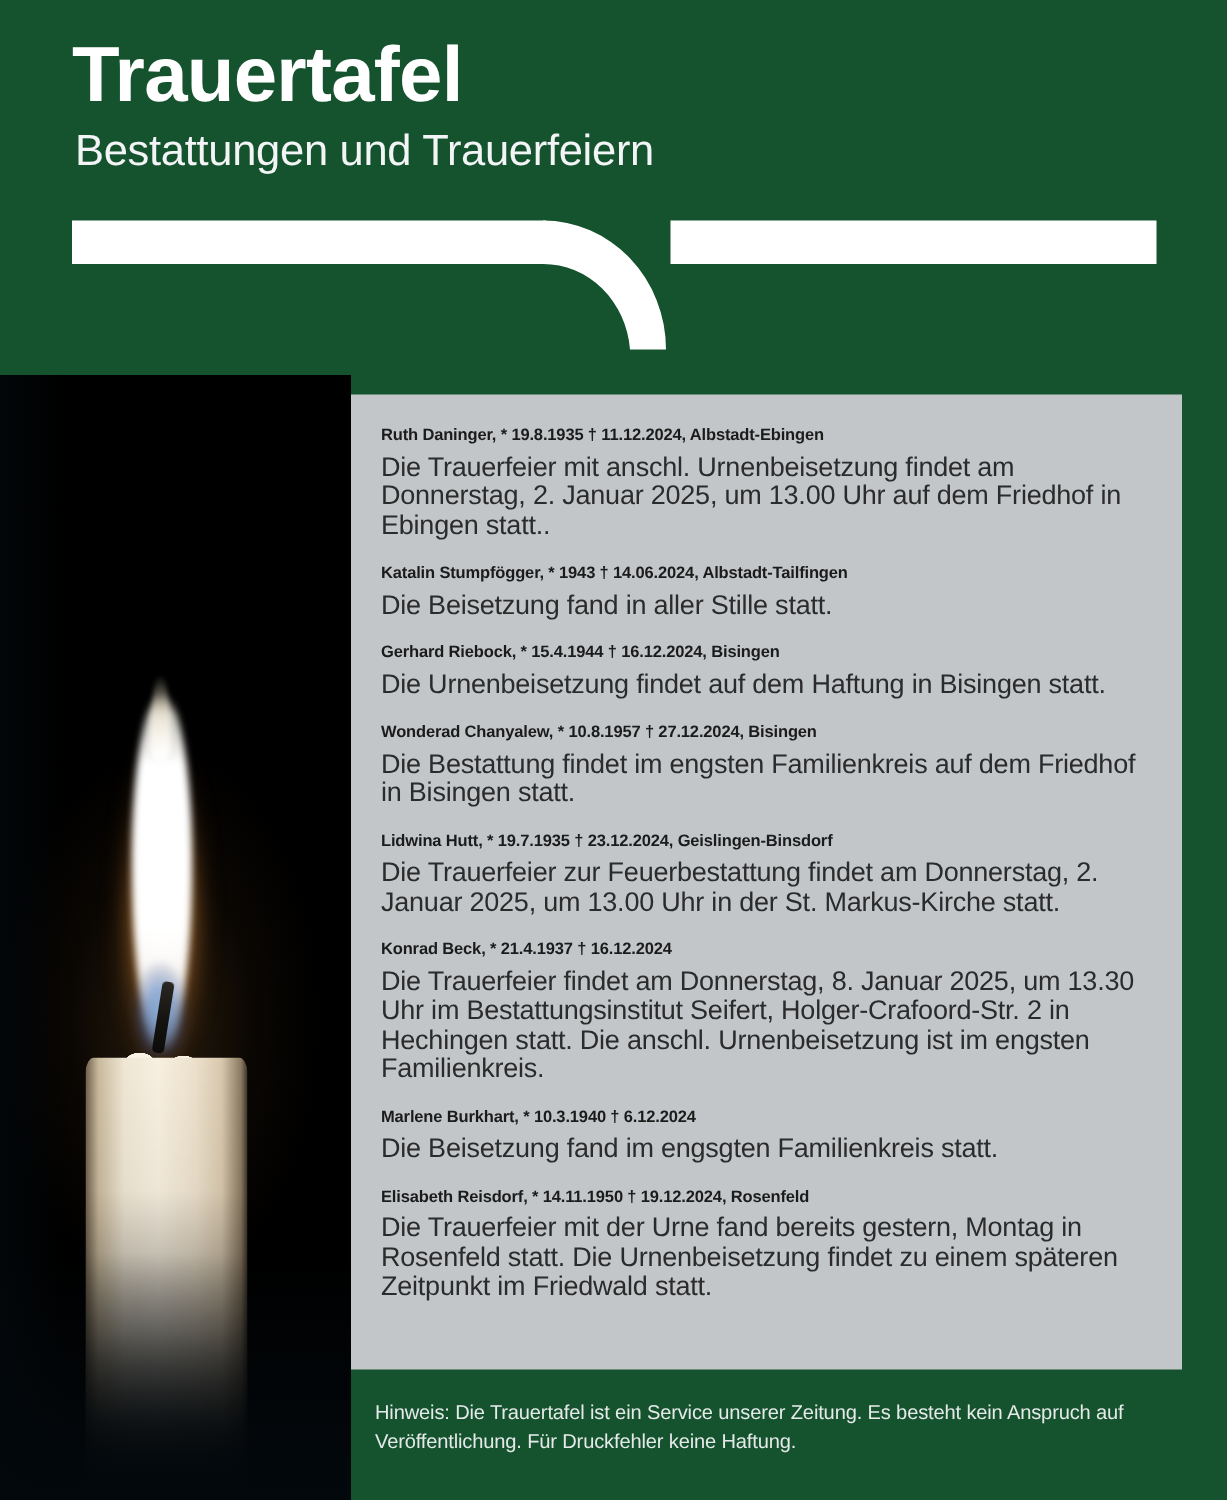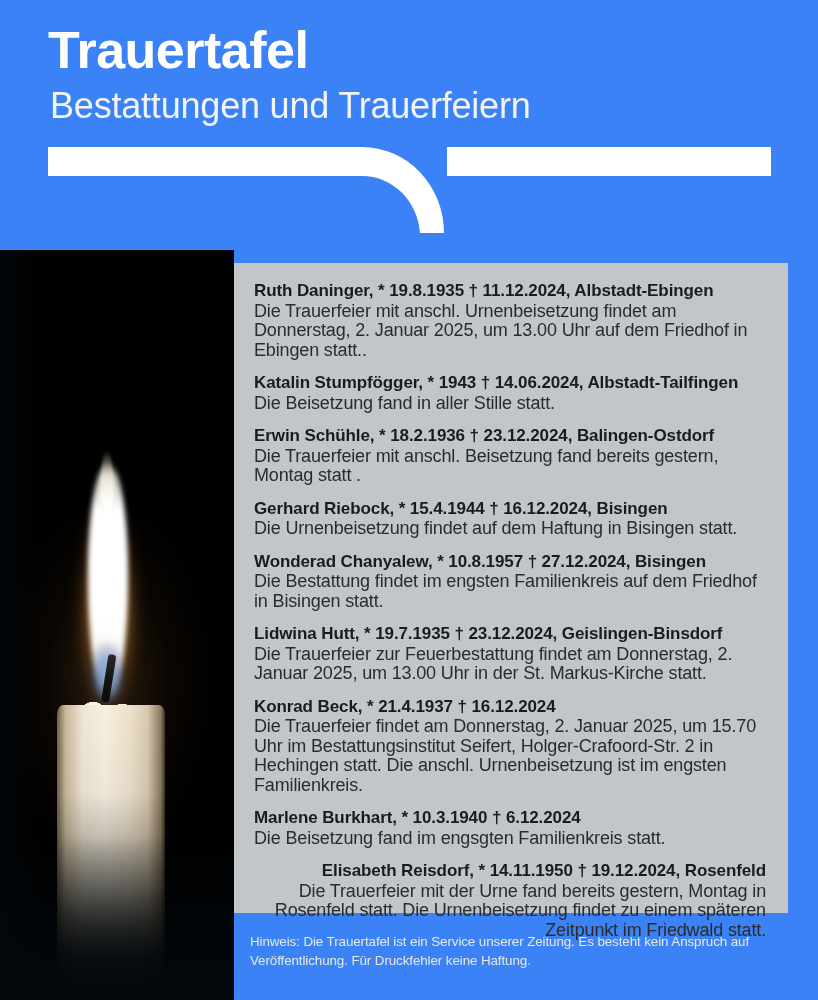--- a/index.html
+++ b/index.html
@@ -13,21 +13,21 @@
     position: relative;
     overflow: hidden;
     font-family: "Liberation Sans", sans-serif;
     -webkit-font-smoothing: antialiased;
   }
 
   
   #page {
     position: absolute;
     inset: 0;
-    background: #3b82f6;
+    background: #14532d;
   }
 
   
   #masthead {
     position: absolute;
     left: 0; top: 0;
     width: 818px;
     height: 250px;
     z-index: 6;
   }
@@ -39,21 +39,21 @@
     font-weight: 700;
     letter-spacing: -0.5px;
     color: #ffffff;
     line-height: 1.08;
     white-space: nowrap;
   }
   #subtitle {
     position: absolute;
     left: 50px;
     top: 86px;
-    font-size: 36px;
+    font-size: 29px;
     font-weight: 400;
     letter-spacing: -0.2px;
     color: #f2f4f6;
     line-height: 1.1;
     white-space: nowrap;
   }
 
   
   #rule-graphic {
     position: absolute;
@@ -215,23 +215,23 @@
     width: 554px;
     height: 650px;
     background: #c2c6c9;
     box-sizing: border-box;
     padding: 18px 22px 16px 20px;
     z-index: 4;
   }
   .entry {
     margin-bottom: 13px;
   }
-  .entry:last-child { margin-bottom: 16px; text-align: right; }
+  .entry:last-child { margin-bottom: 16px; }
   .entry-head {
-    font-size: 17px;
+    font-size: 11px;
     font-weight: 700;
     color: #1b1b1b;
     line-height: 19.5px;
     letter-spacing: -0.1px;
   }
   .entry-body {
     font-size: 18px;
     font-weight: 400;
     color: #2b2b2b;
     line-height: 19.5px;
@@ -288,43 +288,39 @@
     <div class="entry">
       <div class="entry-head">Ruth Daninger, * 19.8.1935 † 11.12.2024, Albstadt-Ebingen</div>
       <div class="entry-body">Die Trauerfeier mit anschl. Urnenbeisetzung findet am Donnerstag, 2. Januar 2025, um 13.00 Uhr auf dem Friedhof in Ebingen statt..</div>
     </div>
 
     <div class="entry">
       <div class="entry-head">Katalin Stumpfögger, * 1943 † 14.06.2024, Albstadt-Tailfingen</div>
       <div class="entry-body">Die Beisetzung fand in aller Stille statt.</div>
     </div>
 
-    <div class="entry">
-      <div class="entry-head">Erwin Schühle, * 18.2.1936 † 23.12.2024, Balingen-Ostdorf</div>
-      <div class="entry-body">Die Trauerfeier mit anschl. Beisetzung fand bereits gestern, Montag statt .</div>
-    </div>
 
     <div class="entry">
       <div class="entry-head">Gerhard Riebock, * 15.4.1944 † 16.12.2024, Bisingen</div>
       <div class="entry-body">Die Urnenbeisetzung findet auf dem Haftung in Bisingen statt.</div>
     </div>
 
     <div class="entry">
       <div class="entry-head">Wonderad Chanyalew, * 10.8.1957 † 27.12.2024, Bisingen</div>
       <div class="entry-body">Die Bestattung findet im engsten Familienkreis auf dem Friedhof in Bisingen statt.</div>
     </div>
 
     <div class="entry">
       <div class="entry-head">Lidwina Hutt, * 19.7.1935 † 23.12.2024, Geislingen-Binsdorf</div>
       <div class="entry-body">Die Trauerfeier zur Feuerbestattung findet am Donnerstag, 2. Januar 2025, um 13.00 Uhr in der St. Markus-Kirche statt.</div>
     </div>
 
     <div class="entry">
       <div class="entry-head">Konrad Beck, * 21.4.1937 † 16.12.2024</div>
-      <div class="entry-body">Die Trauerfeier findet am Donnerstag, 2. Januar 2025, um 15.70 Uhr im Bestattungsinstitut Seifert, Holger-Crafoord-Str. 2 in Hechingen statt. Die anschl. Urnenbeisetzung ist im engsten Familienkreis.</div>
+      <div class="entry-body">Die Trauerfeier findet am Donnerstag, 8. Januar 2025, um 13.30 Uhr im Bestattungsinstitut Seifert, Holger-Crafoord-Str. 2 in Hechingen statt. Die anschl. Urnenbeisetzung ist im engsten Familienkreis.</div>
     </div>
 
     <div class="entry">
       <div class="entry-head">Marlene Burkhart, * 10.3.1940 † 6.12.2024</div>
       <div class="entry-body">Die Beisetzung fand im engsgten Familienkreis statt.</div>
     </div>
 
     <div class="entry">
       <div class="entry-head">Elisabeth Reisdorf, * 14.11.1950 † 19.12.2024, Rosenfeld</div>
       <div class="entry-body">Die Trauerfeier mit der Urne fand bereits gestern, Montag in Rosenfeld statt. Die Urnenbeisetzung findet zu einem späteren Zeitpunkt im Friedwald statt.</div>

